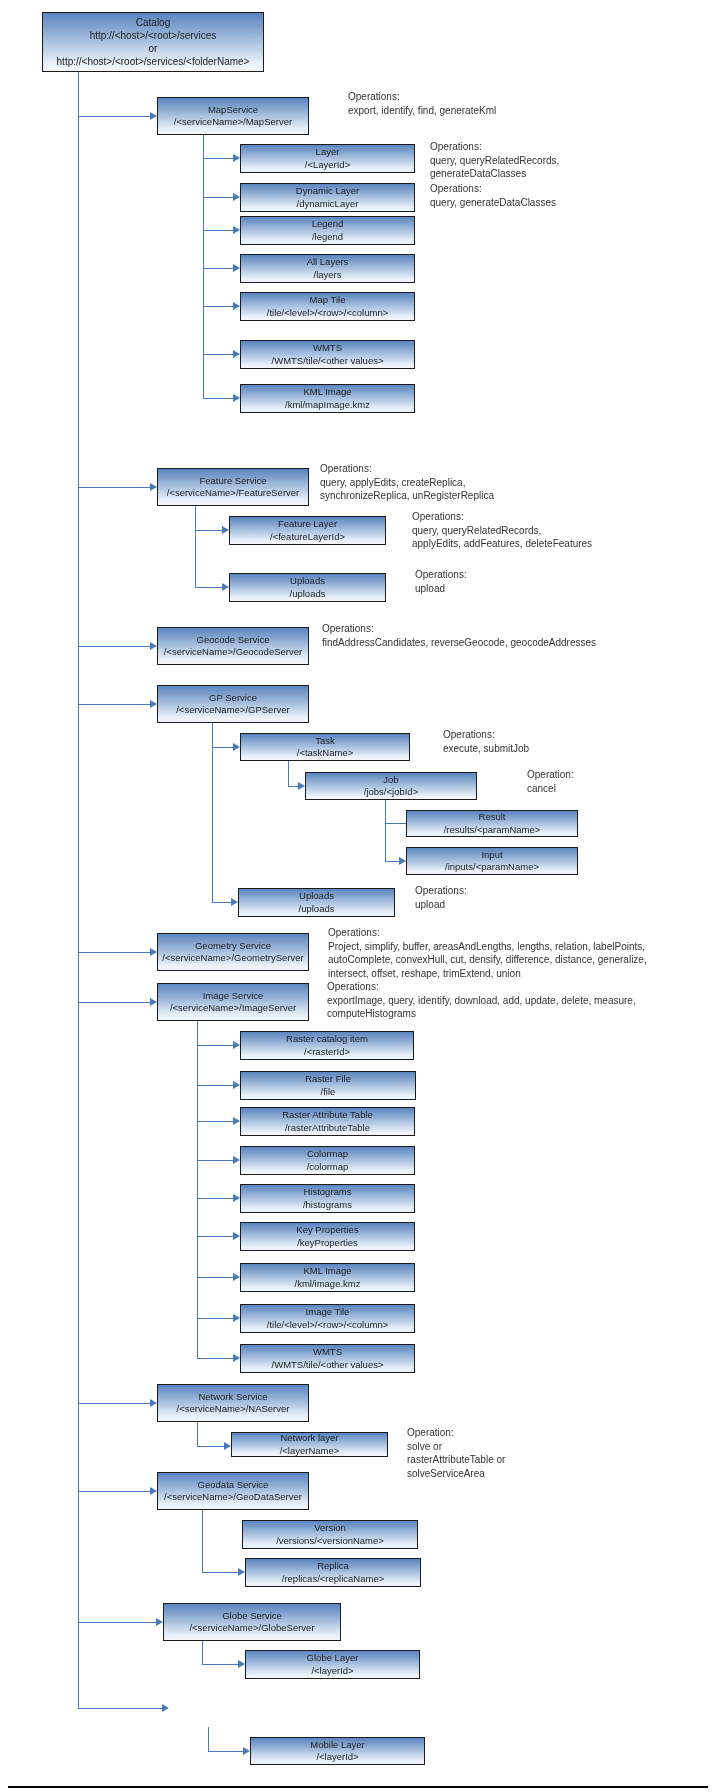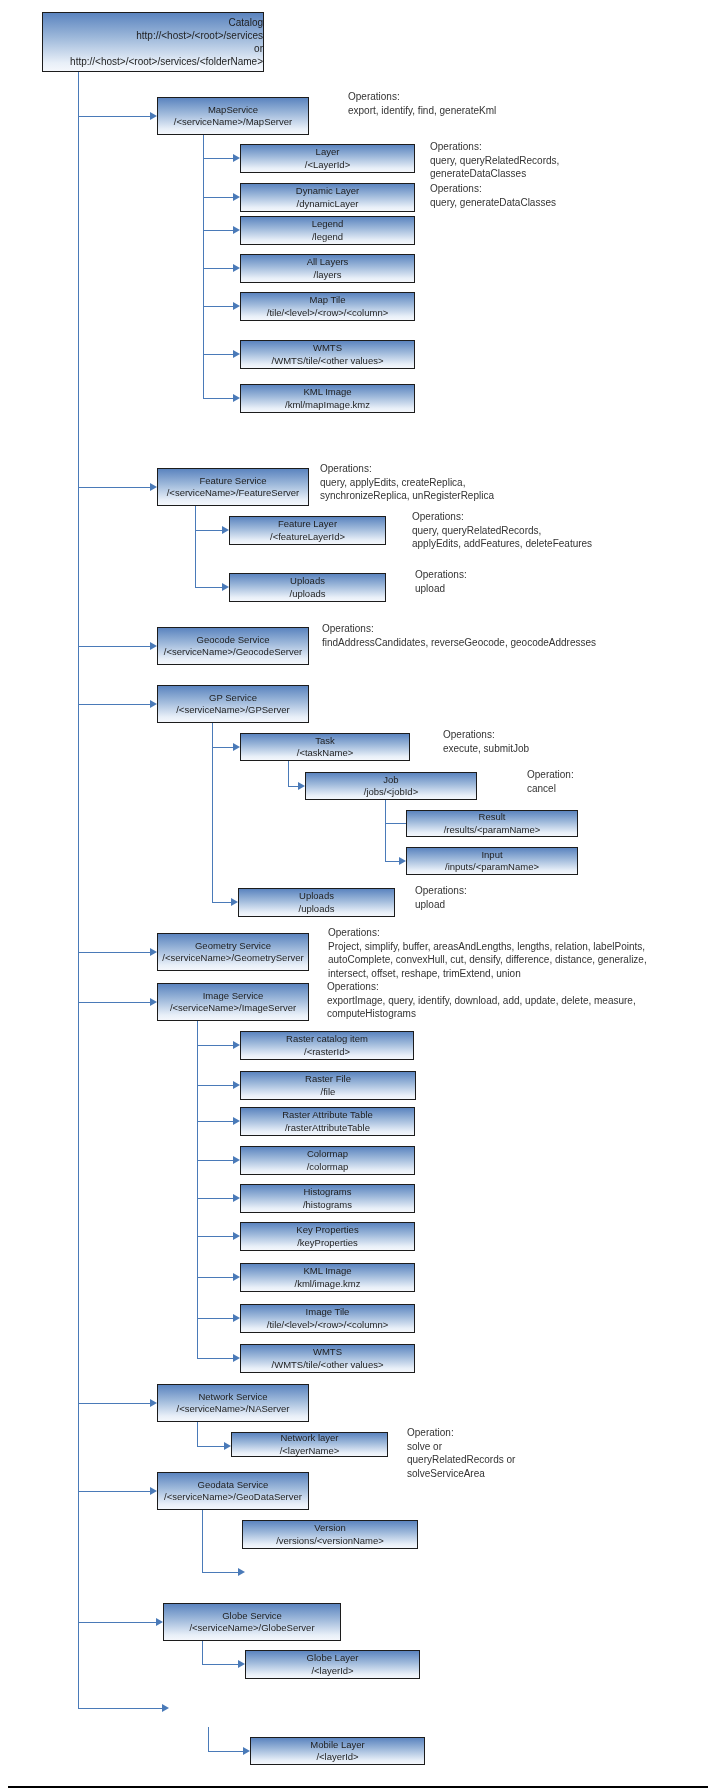--- a/index.html
+++ b/index.html
@@ -3,21 +3,21 @@
 <meta charset="utf-8">
 <style>
   html,body{margin:0;padding:0;background:#ffffff;}
   #stage{position:relative;width:712px;height:1792px;background:#ffffff;overflow:hidden;
          font-family:"Liberation Sans", sans-serif;}
   .box{position:absolute;box-sizing:border-box;border:1px solid #1c1c1c;
        background:linear-gradient(180deg,#5b84bf 0%,#9db8da 42%,#e8eff8 86%,#f4f7fc 100%);
        display:flex;flex-direction:column;justify-content:center;align-items:center;
        text-align:center;color:#1e1e1e;font-size:9.5px;line-height:12.5px;}
   .box span{display:block;white-space:nowrap;}
-  .catalog{font-size:10px;line-height:13px;align-items:flex-end;}
+  .catalog{font-size:10px;line-height:13px;}
   .note{position:absolute;color:#333333;font-size:10px;line-height:13.5px;}
   .note span{display:block;white-space:nowrap;}
   .vl{position:absolute;width:1px;background:#4a7ab8;}
   .hl{position:absolute;height:1px;background:#4a7ab8;}
   .ar{position:absolute;width:0;height:0;border-top:4px solid transparent;
       border-bottom:4px solid transparent;border-left:7px solid #4a7ab8;}
   .bottom-rule{position:absolute;left:8px;top:1786px;width:700px;height:2px;background:#000000;}
 </style>
 </head>
 <body>
@@ -254,20 +254,24 @@
   </div>
 
   <div class="box" style="left:157px;top:1472px;width:152px;height:38px">
     <span>Geodata Service</span>
     <span>/&lt;serviceName&gt;/GeoDataServer</span>
   </div>
   <div class="box" style="left:242px;top:1520px;width:176px;height:29px">
     <span>Version</span>
     <span>/versions/&lt;versionName&gt;</span>
   </div>
+  <div class="box" style="left:245px;top:1558px;width:176px;height:29px">
+    <span>Replica</span>
+    <span>/replicas/&lt;replicaName&gt;</span>
+  </div>
 
   <div class="box" style="left:163px;top:1603px;width:178px;height:38px">
     <span>Globe Service</span>
     <span>/&lt;serviceName&gt;/GlobeServer</span>
   </div>
   <div class="box" style="left:245px;top:1650px;width:175px;height:29px">
     <span>Globe Layer</span>
     <span>/&lt;layerId&gt;</span>
   </div>
 
@@ -326,18 +330,18 @@
     <span>intersect, offset, reshape, trimExtend, union</span>
   </div>
   <div class="note" style="left:327px;top:980px">
     <span>Operations:</span>
     <span>exportImage, query, identify, download, add, update, delete, measure,</span>
     <span>computeHistograms</span>
   </div>
   <div class="note" style="left:407px;top:1426px">
     <span>Operation:</span>
     <span>solve or</span>
-    <span>queryRelatedRecords or</span>
+    <span>rasterAttributeTable or</span>
     <span>solveServiceArea</span>
   </div>
 
   <div class="bottom-rule"></div>
 </div>
 
 </body></html>

